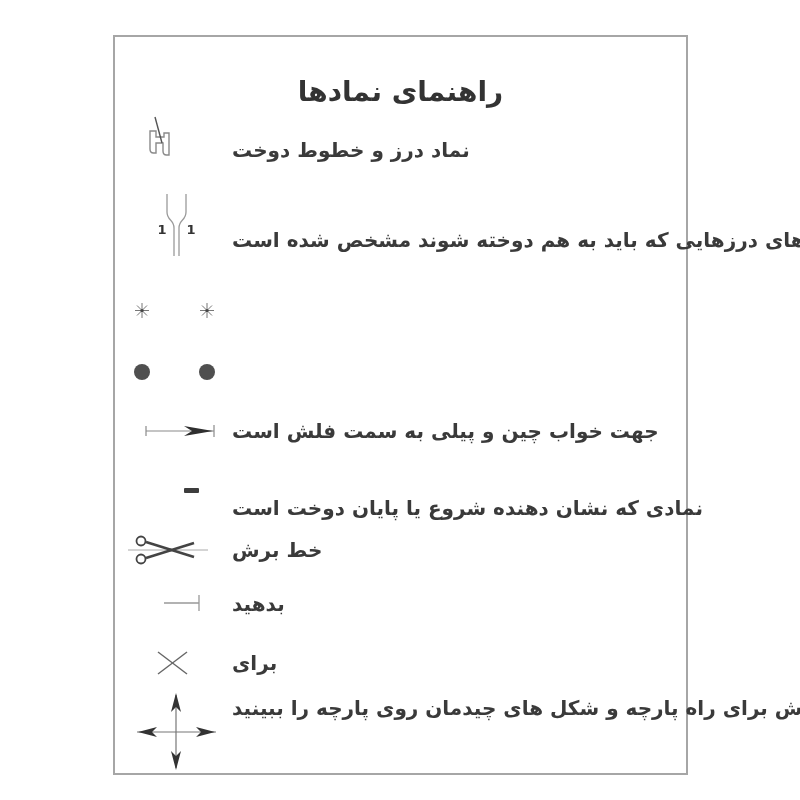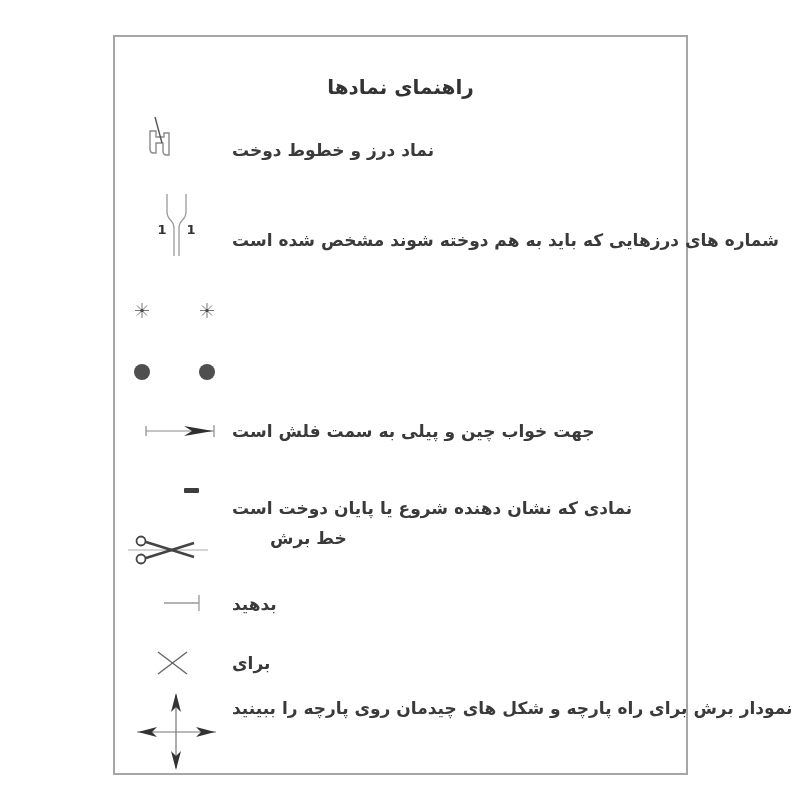--- a/index.html
+++ b/index.html
@@ -6,27 +6,27 @@
   .page{
     position:relative;width:800px;height:800px;background:#ffffff;
     font-family:"DejaVu Sans",sans-serif;overflow:hidden;
   }
   .frame{
     position:absolute;left:113px;top:35px;width:571px;height:736px;
     border:2px solid #a6a6a6;background:#ffffff;
   }
   .title{
     position:absolute;left:0;top:38px;width:100%;
-    text-align:center;font-size:20px;font-weight:bold;color:#333333;
+    text-align:center;font-size:28px;font-weight:bold;color:#333333;
     direction:rtl;margin:0;
   }
   .row-label{
     position:absolute;left:117px;white-space:nowrap;
     direction:rtl;text-align:center;
-    font-size:17px;font-weight:600;color:#3a3a3a;line-height:22px;
+    font-size:20px;font-weight:600;color:#3a3a3a;line-height:22px;
   }
   .sym{position:absolute;}
   .dot{
     position:absolute;width:16px;height:16px;border-radius:50%;
     background:#4f4f4f;
   }
   .dash{
     position:absolute;width:15px;height:5px;background:#3d3d3d;border-radius:1px;
   }
   svg{display:block;overflow:visible;}
@@ -97,21 +97,21 @@
     <div class="sym" style="left:13px;top:497px;">
       <svg width="82" height="32" viewBox="0 0 82 32">
         <line x1="0" y1="16" x2="80" y2="16" stroke="#aaaaaa" stroke-width="1"></line>
         <line x1="18" y1="8" x2="66" y2="23" stroke="#444444" stroke-width="2.6"></line>
         <line x1="18" y1="24" x2="66" y2="9" stroke="#444444" stroke-width="2.6"></line>
         <circle cx="13" cy="7" r="4.5" fill="none" stroke="#444444" stroke-width="1.8"></circle>
         <circle cx="13" cy="25" r="4.5" fill="none" stroke="#444444" stroke-width="1.8"></circle>
         <circle cx="42" cy="16" r="1.4" fill="#444444"></circle>
       </svg>
     </div>
-    <div class="row-label" style="top:490px;margin-left:38px;">خط برش</div>
+    <div class="row-label" style="top:502px;">خط برش</div>
 
     <div class="sym" style="left:48px;top:556px;">
       <svg width="40" height="20" viewBox="0 0 40 20">
         <line x1="1" y1="10" x2="36" y2="10" stroke="#999999" stroke-width="1.3"></line>
         <line x1="36" y1="2" x2="36" y2="18" stroke="#999999" stroke-width="1.3"></line>
       </svg>
     </div>
     <div class="row-label" style="top:556px;">بدهید</div>
 
     <div class="sym" style="left:41px;top:613px;">

